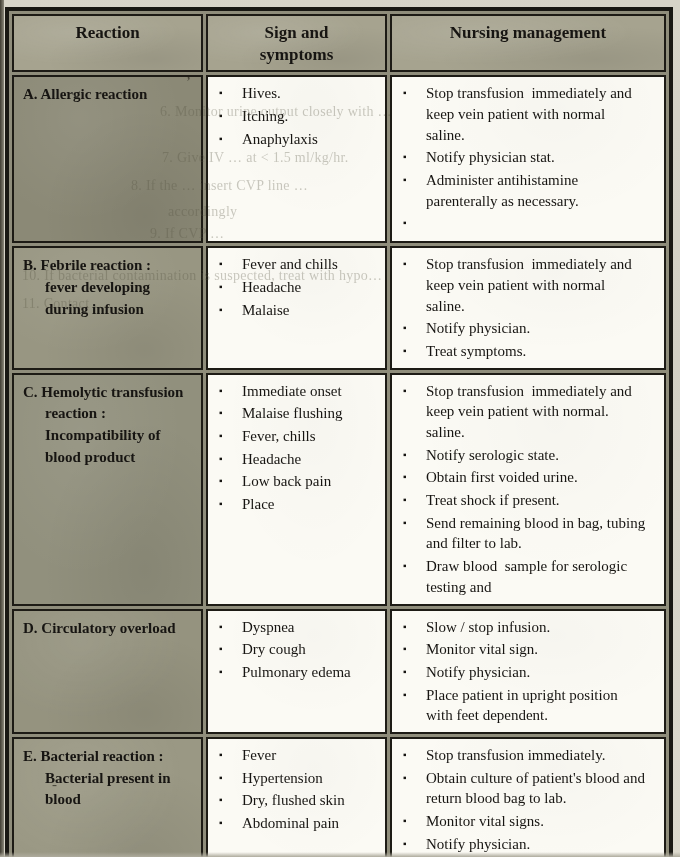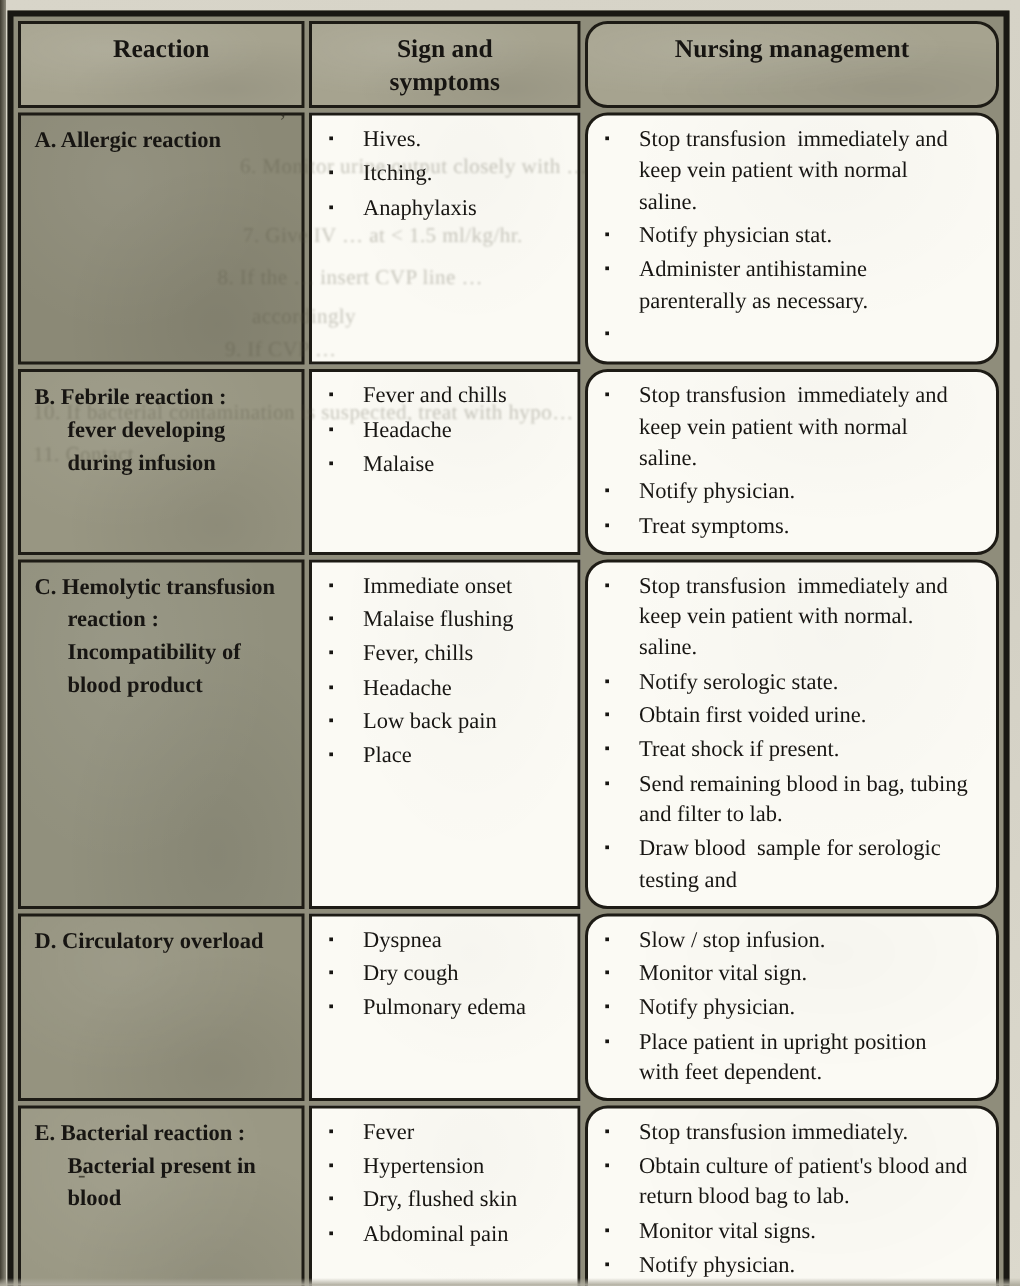--- a/index.html
+++ b/index.html
@@ -29,21 +29,21 @@
   }
   .trow{display:table-row;}
   .cell{
     display:table-cell;vertical-align:top;
     border:2px solid #1d1b15;
     box-sizing:border-box;
     color:#171512;
   }
   .c1{width:191px;}
   .c2{width:181px;}
-  .c3{width:auto;border-radius:15px;}
+  .c3{width:auto;}
   .hcell{
     background:#a6a38f;
     background-image:radial-gradient(ellipse at 30% 30%,rgba(255,255,255,.10),rgba(0,0,0,0) 60%),
                      radial-gradient(ellipse at 75% 80%,rgba(0,0,0,.08),rgba(0,0,0,0) 55%);
     text-align:center;font-weight:bold;font-size:17px;line-height:1.3;
     padding:6px 4px 4px;height:42px;white-space:pre-line;
   }
   .rcell{
     background:#93917e;
     background-image:radial-gradient(ellipse at 35% 25%,rgba(255,255,255,.07),rgba(0,0,0,0) 60%),
@@ -360,21 +360,21 @@
             </li>
         </ul>
       </div>
     </div>
 
   </div>
 
   <div class="ghost-layer">
     <div class="ghost" style="left:160px;top:104px;">6. Monitor urine output closely with …</div>
     <div class="ghost" style="left:162px;top:150px;">7. Give IV … at &lt; 1.5 ml/kg/hr.</div>
-    <div class="ghost" style="left:145px;top:178px;">8. If the …         insert CVP line …</div>
+    <div class="ghost" style="left:131px;top:178px;">8. If the …         insert CVP line …</div>
     <div class="ghost" style="left:168px;top:204px;">accordingly</div>
     <div class="ghost" style="left:150px;top:226px;">9. If CVP …</div>
     <div class="ghost" style="left:22px;top:268px;">10. If bacterial contamination is suspected, treat with hypo…</div>
     <div class="ghost" style="left:22px;top:296px;">11. Contact …</div>
     <div class="mark" style="left:186px;top:74px;">’</div>
     <div class="mark" style="left:52px;top:776px;">-</div>
   </div>
 
   <div class="edge-bottom"></div>
 </div>

